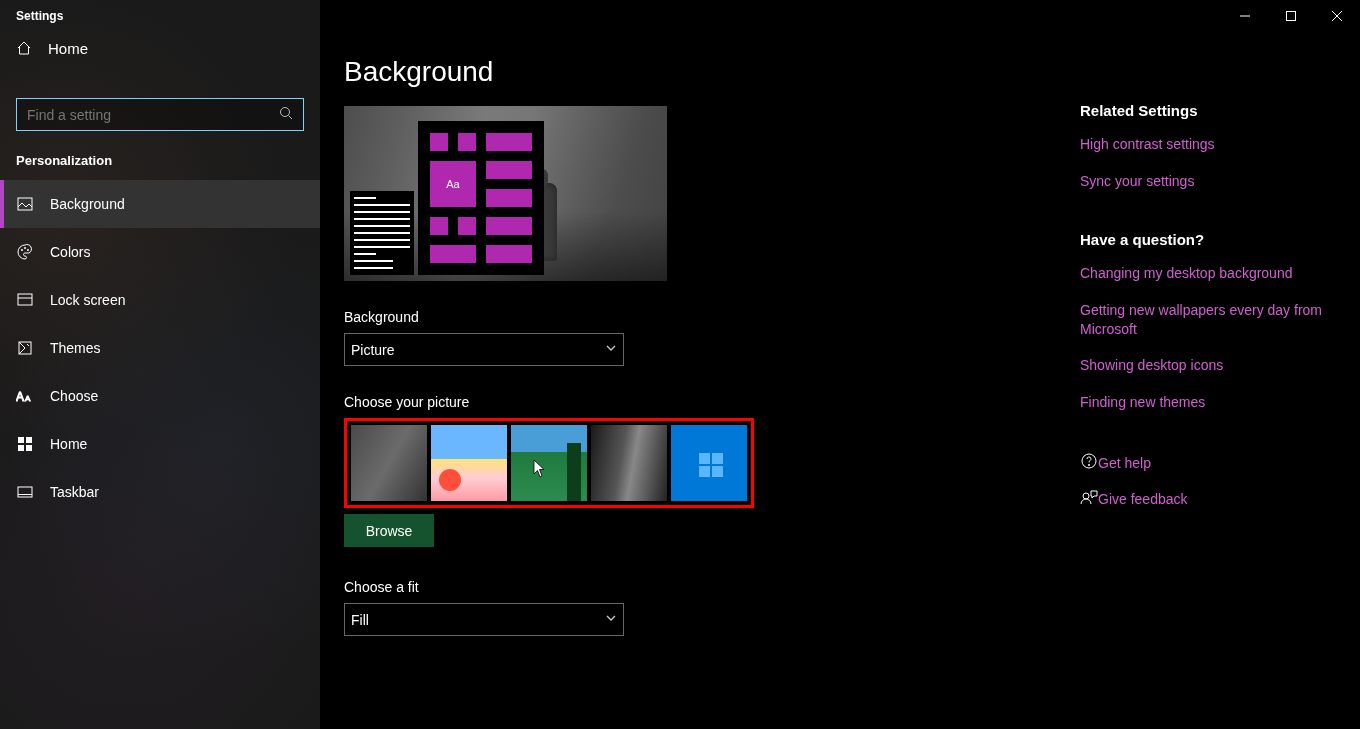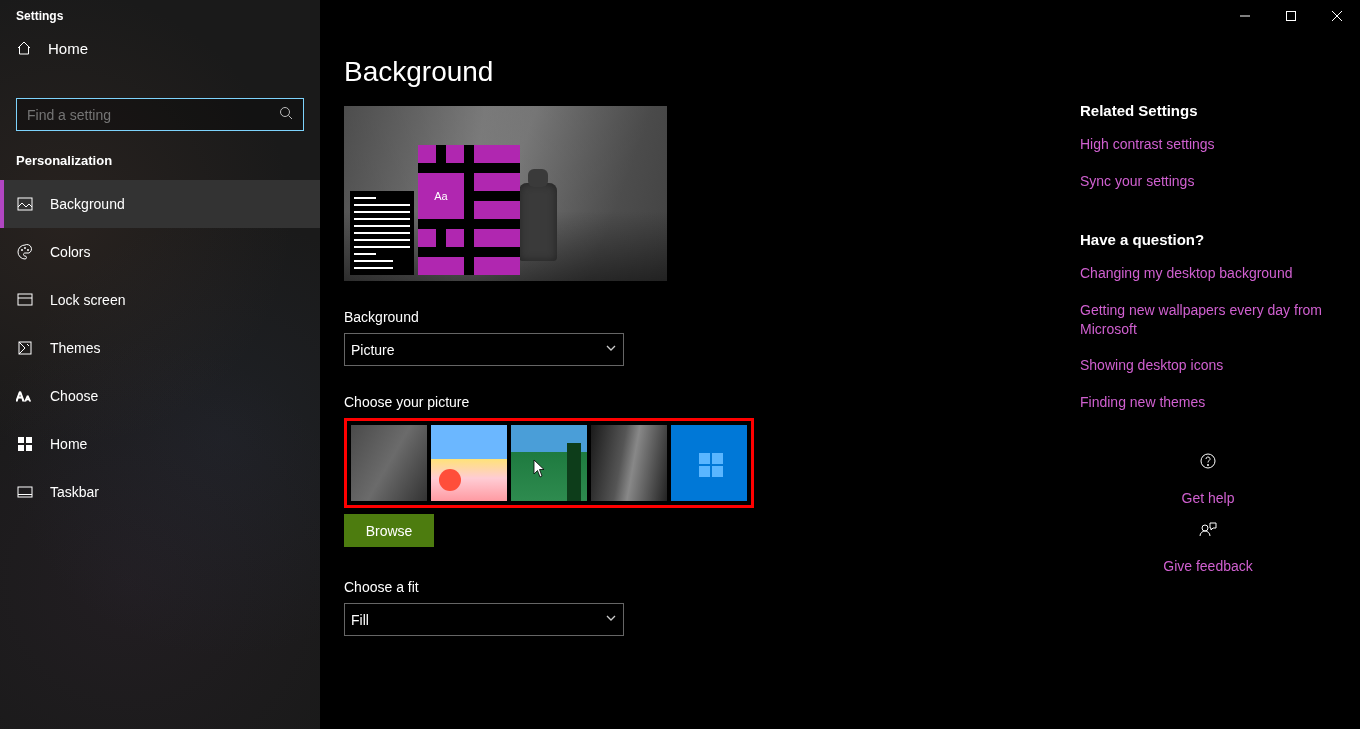--- a/index.html
+++ b/index.html
@@ -154,21 +154,21 @@
       width: 64px;
       background: #000;
       padding: 6px 4px;
       display: flex; flex-direction: column; gap: 5px;
     }
     .task-col .bar { height: 2px; background: #fff; }
     .task-col .bar.short { width: 70%; }
     .task-col .bar.tiny { width: 40%; }
     .tile-col {
       background: #000;
-      padding: 0;
+      padding: 12px;
       display: grid;
       grid-template-columns: repeat(4, 18px);
       grid-auto-rows: 18px;
       gap: 10px;
     }
     .tile { background: #b027b0; }
     .tile.big { grid-column: span 2; grid-row: span 2; display:flex; align-items:center; justify-content:center; font-size:11px; }
     .tile.wide { grid-column: span 2; }
     .tile.small { }
 
@@ -219,21 +219,21 @@
         linear-gradient(#5ab6ff,#5ab6ff) 0 13px/11px 11px no-repeat,
         linear-gradient(#5ab6ff,#5ab6ff) 13px 13px/11px 11px no-repeat;
     }
     .cursor-arrow {
       position: absolute;
       pointer-events: none;
     }
 
     .browse-btn {
       width: 90px; height: 33px;
-      background: #4d7c0f;
+      background: #14532d;
       border: none;
       color: #fff;
       font-size: 14px;
       cursor: pointer;
       margin-bottom: 32px;
       display: block;
     }
 
     
     .right-col {
@@ -250,23 +250,22 @@
       display: block;
       color: #d060d0;
       font-size: 14px;
       text-decoration: none;
       margin-bottom: 18px;
       line-height: 1.35;
       cursor: pointer;
     }
     .qa-heading { margin-top: 18px; }
     .action-row {
-      display: flex; align-items: center; gap: 16px;
+      display: flex; align-items: center; 
       margin-bottom: 14px;
-      flex-direction: column;
     }
     .action-row .aicon { width: 18px; color: #fff;}
     .action-row a { color: #d060d0; font-size: 14px; text-decoration: none; cursor:pointer;}
   </style>
 </head>
 <body>
 
 <div class="titlebar">
   <span class="titlebar-title">Settings</span>
   <div class="win-controls">

